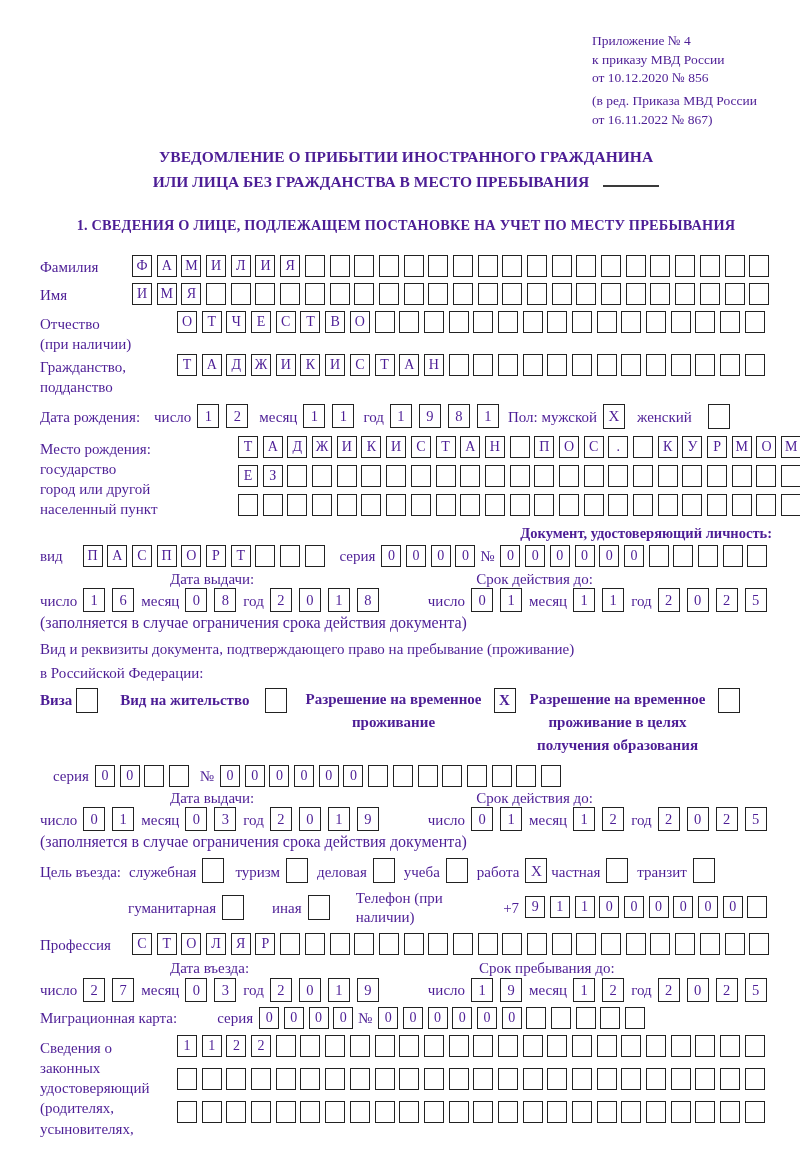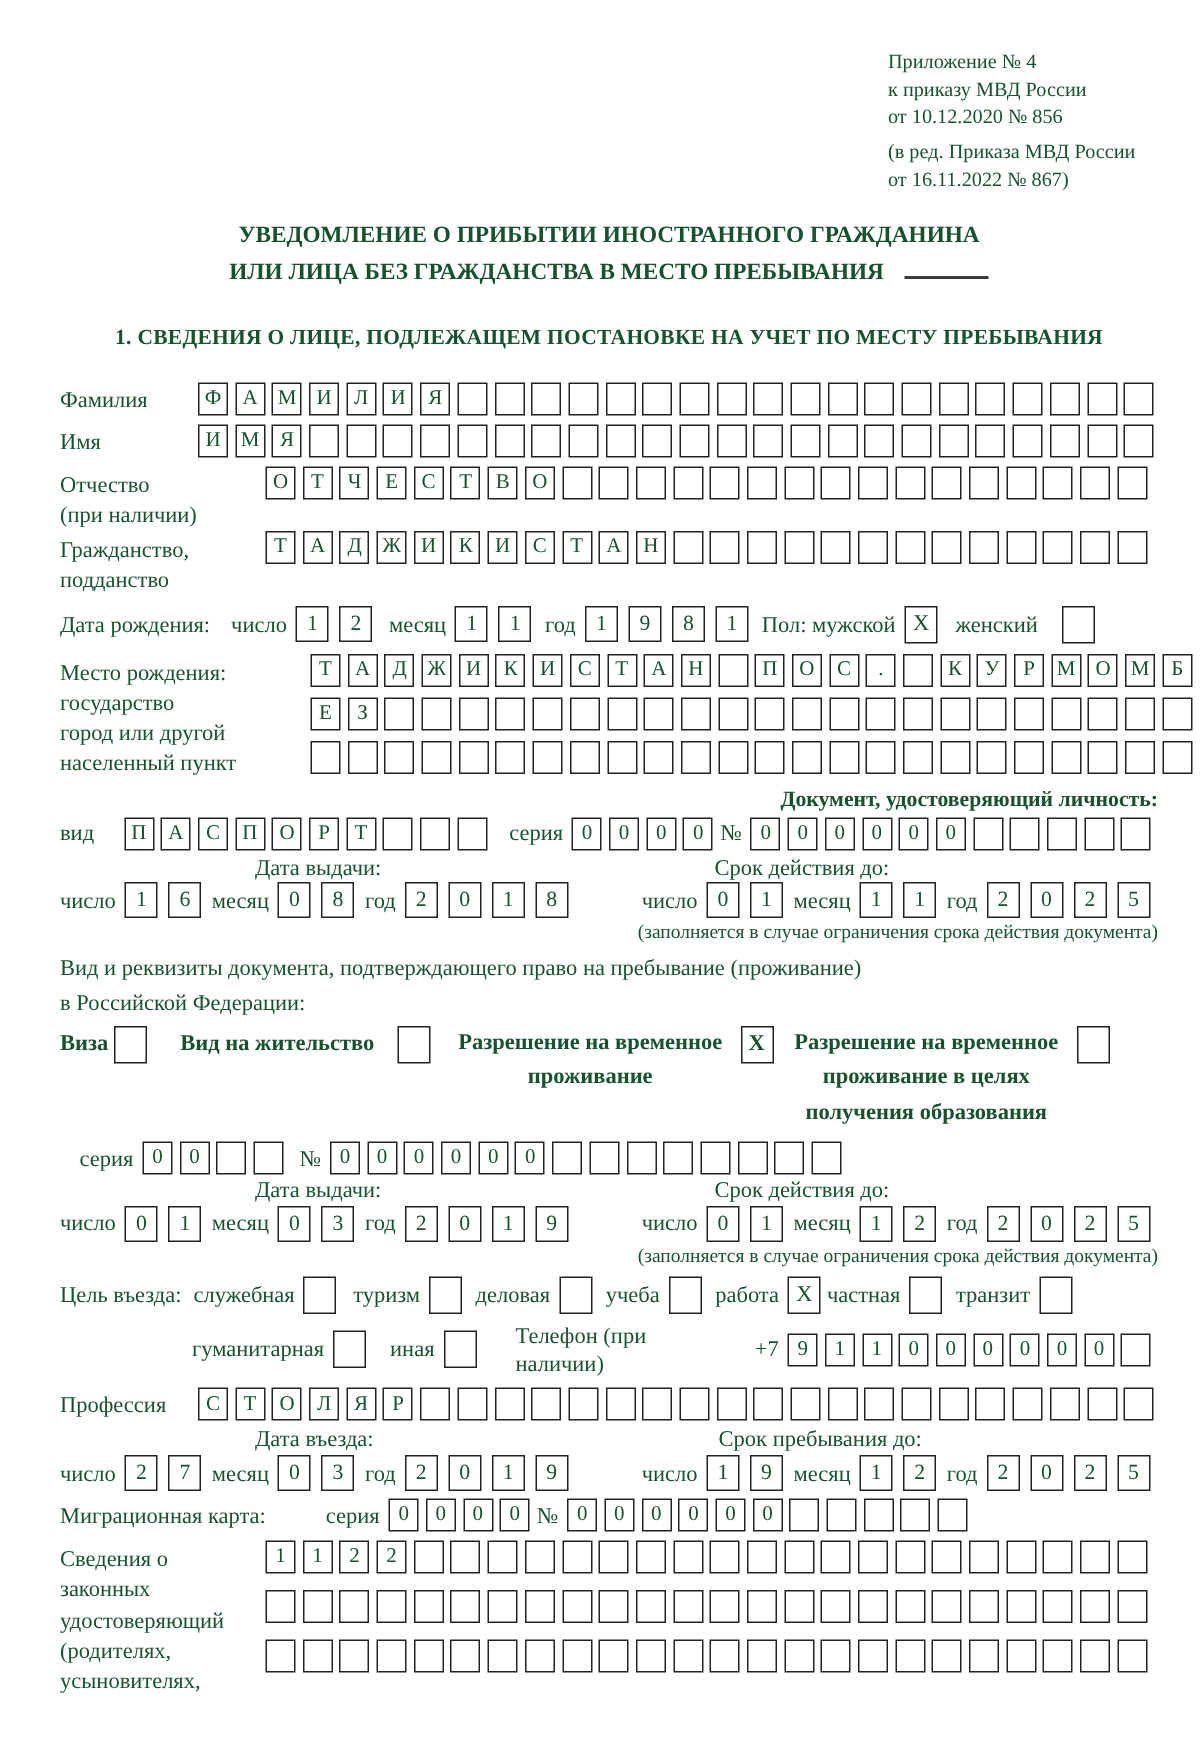--- a/index.html
+++ b/index.html
@@ -1,18 +1,18 @@
 <!DOCTYPE html>
 <html><head>
 <meta charset="utf-8">
 <style>
   html,body{margin:0;padding:0;background:#fff;}
   .page{
     width:800px;height:1163px;box-sizing:border-box;overflow:hidden;
-    background:#fff;color:#14532d;
+    background:#fff;color:#4c1d95;
     font-family:"Liberation Serif","DejaVu Serif",serif;
     font-size:15px;line-height:1.25;
     padding:32px 28px 0 40px;position:relative;
   }
   
   .ref{margin-left:552px;font-size:13.5px;line-height:1.38;}
   .ref .gap{margin-top:4px;}
   .forma{text-align:right;font-weight:bold;margin:16px 8px 0 0;font-size:15px;letter-spacing:.5px;}
   .title{text-align:center;font-weight:bold;font-size:15.5px;margin-top:16px;line-height:1.6;}
   .blank-line{display:inline-block;width:56px;border-bottom:2.5px solid #3a3a3a;margin-left:14px;height:1px;vertical-align:baseline;}
@@ -35,21 +35,21 @@
   .dcells .cell{width:22px;height:24px;margin-right:7px;font-size:14.5px;}
   .cb{box-sizing:border-box;width:22px;height:25px;border:1.8px solid #222;
       display:inline-flex;align-items:center;justify-content:center;
       font-size:15px;flex:0 0 auto;background:#fff;}
   
   .dlabels{display:flex;font-size:15px;}
   .drow{display:flex;align-items:center;}
   .dword{margin-right:6px;padding-top:2px;}
   .stack{display:flex;flex-direction:column;}
   .stack .cells{margin-bottom:7px;}
-  .note-r{text-align:right;font-size:13px;margin-top:1px;}
+  .note-r{text-align:left;font-size:16px;margin-top:1px;}
   .intro{margin-top:5px;line-height:1.55;}
   .ctr{text-align:center;line-height:1.55;}
   .doc-heading{text-align:right;font-weight:bold;font-size:14.5px;margin-top:1px;}
   .reps .cells{margin-bottom:11px;}
 </style>
 </head>
 <body>
 
 <div class="page">
 
@@ -217,21 +217,21 @@
         <span class="cell">9</span>
         <span class="cell">8</span>
         <span class="cell">1</span>
       </span>
     <span class="dword" style="margin-left:2px;">Пол: мужской</span>
     <span class="cb">X</span>
     <span class="dword" style="margin-left:12px;">женский</span>
     <span class="cb" style="margin-left:10px;"></span>
   </div>
 
-  <div class="frow" style="margin-top:7px;">
+  <div class="frow" style="margin-top:7px;gap:31px;">
     <div class="lbl w167 lbl2">
       <div>Место рождения:</div>
       <div>государство</div>
       <div>город или другой</div>
       <div>населенный пункт</div>
     </div>
     <div class="stack">
       <div class="cells">
           <span class="cell">Т</span>
           <span class="cell">А</span>
@@ -500,21 +500,21 @@
     <span class="cb">X</span>
     <span class="dword" style="margin-left:4px;">частная</span>
     <span class="cb"></span>
     <span class="dword" style="margin-left:9px;">транзит</span>
     <span class="cb"></span>
   </div>
 
   <div class="drow" style="margin-top:4px;">
     <span class="dword" style="margin-left:88px;">гуманитарная</span>
     <span class="cb"></span>
-    <span class="dword" style="margin-left:16px;">иная</span>
+    <span class="dword" style="margin-left:28px;">иная</span>
     <span class="cb"></span>
     <span class="dword" style="margin-left:26px;">Телефон (при наличии)</span>
     <span class="dword" style="margin-left:24px;">+7</span>
     <span class="cells">
         <span class="cell">9</span>
         <span class="cell">1</span>
         <span class="cell">1</span>
         <span class="cell">0</span>
         <span class="cell">0</span>
         <span class="cell">0</span>

